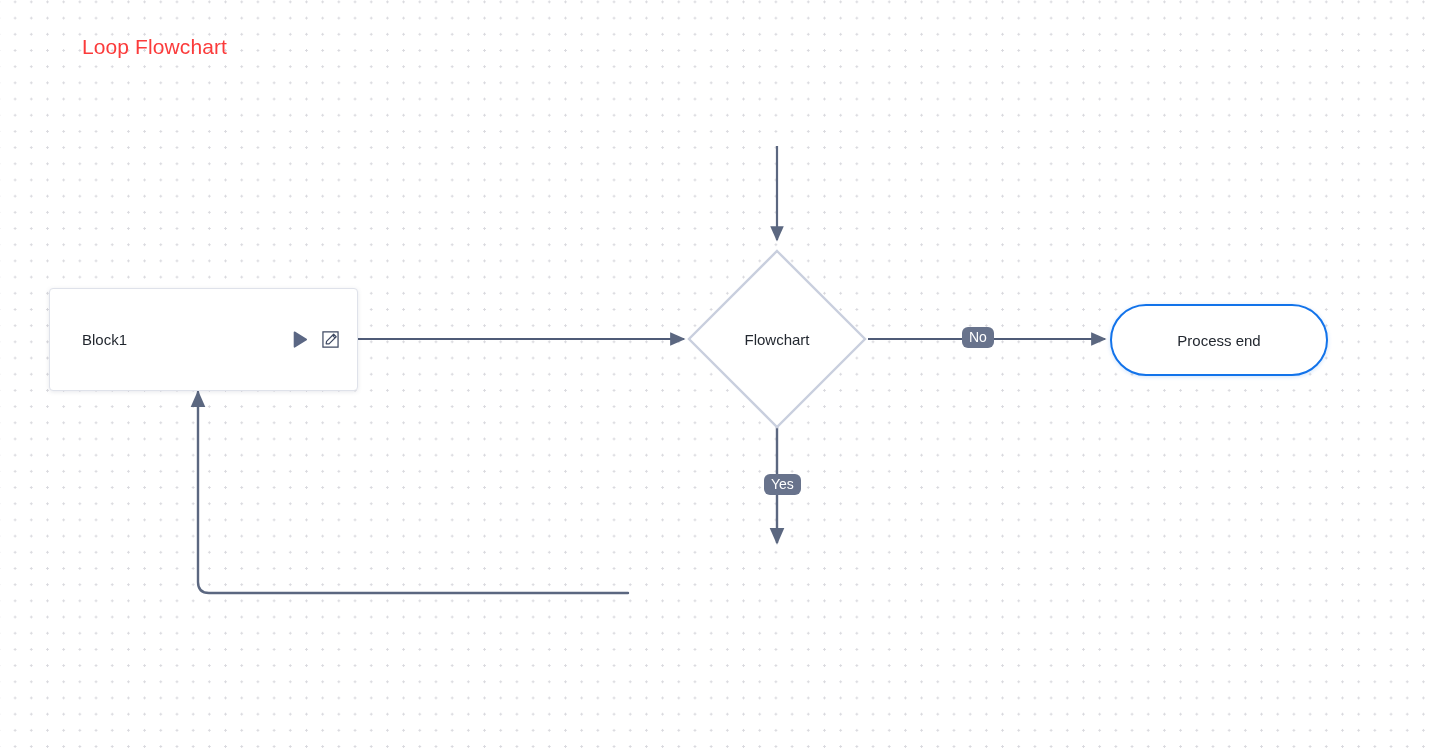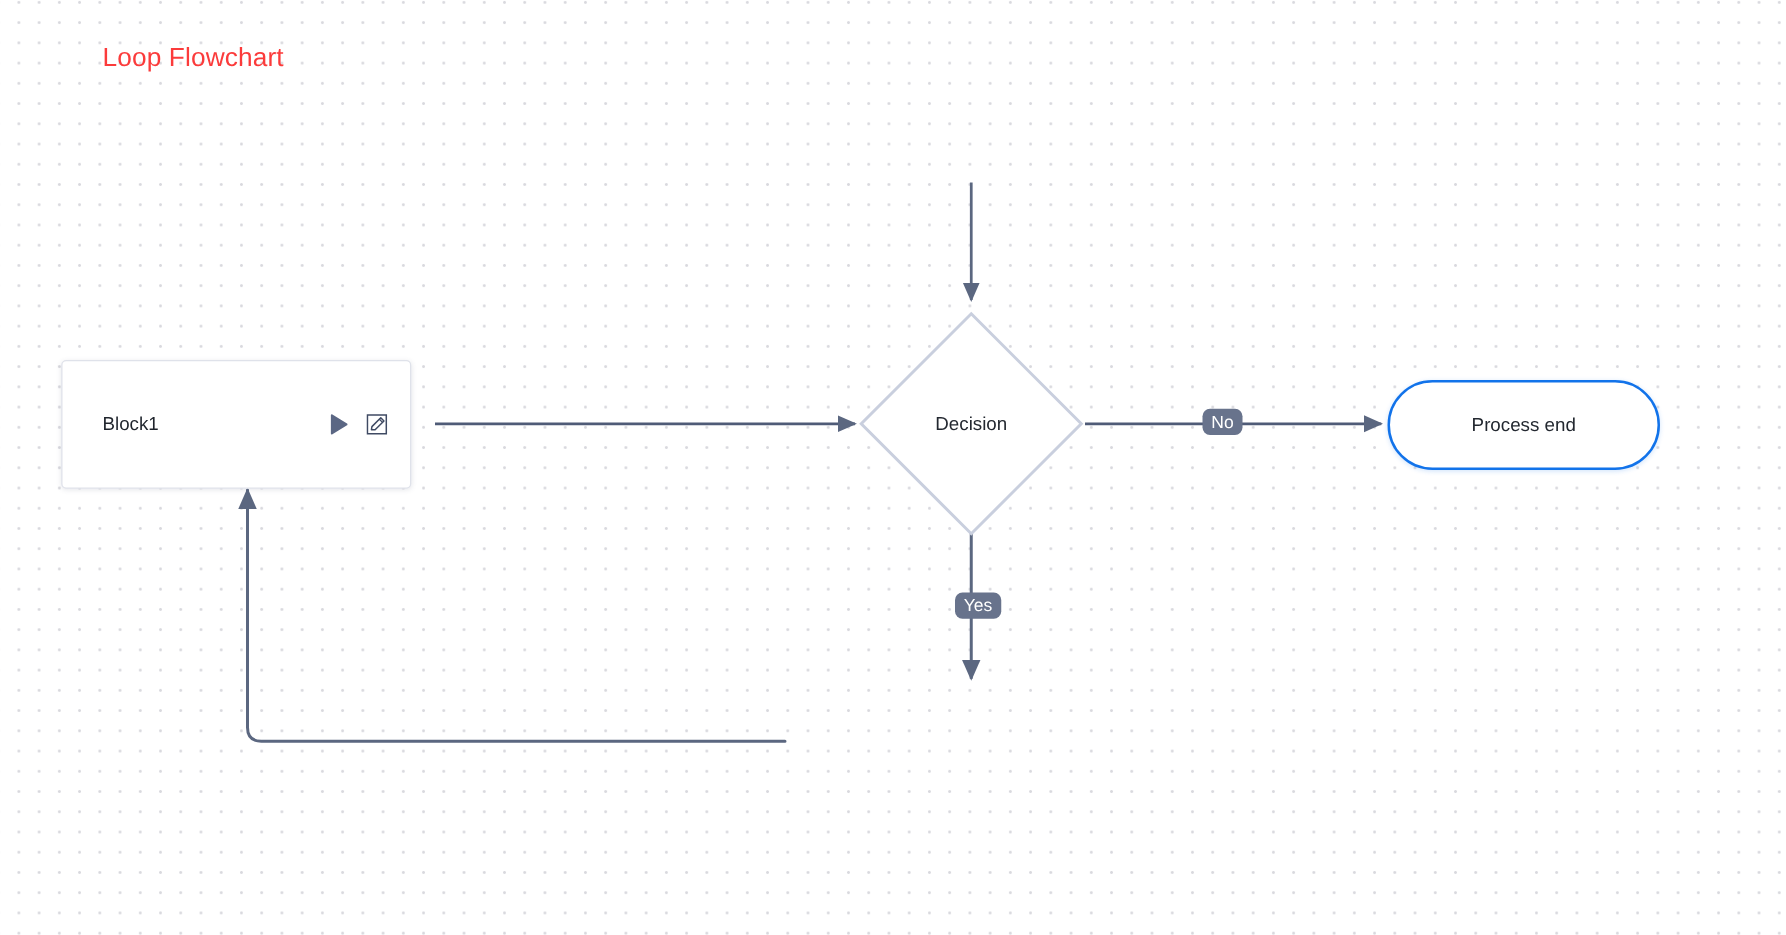--- a/index.html
+++ b/index.html
@@ -159,24 +159,24 @@
 
   <div class="edge-label" style="left:962px; top:327px;">No</div>
 
   <div class="edge-label" style="left:764px; top:474px;">Yes</div>
 
 
   <div class="node-decision" style="left:686px; top:248px; width:182px; height:182px;">
     <svg class="diamond-shape" viewBox="0 0 182 182" xmlns="http://www.w3.org/2000/svg">
       <polygon points="91,3 179,91 91,179 3,91" fill="#ffffff" stroke="#c9cfde" stroke-width="2.4"></polygon>
     </svg>
-    <span class="node-label">Decision</span>
+    <span class="node-label">Flowchart</span>
   </div>
 
-  <div class="node node-block" style="left:49px; top:288px; width:280px; height:103px;">
+  <div class="node node-block" style="left:49px; top:288px; width:309px; height:103px;">
     <span class="node-label">Block1</span>
     <span class="node-actions">
       <span class="icon-btn">
         <svg width="15" height="17" viewBox="0 0 15 17" xmlns="http://www.w3.org/2000/svg">
           <path d="M1.5 1.2 L13.2 8.5 L1.5 15.8 Z" fill="#5b6784" stroke="#5b6784" stroke-width="1.6" stroke-linejoin="round"></path>
         </svg>
       </span>
       <span class="icon-btn">
         <svg width="17" height="17" viewBox="0 0 18 18" xmlns="http://www.w3.org/2000/svg">
           <path d="M1 1 H17 V17 H1 Z" fill="none" stroke="#3f4a63" stroke-width="1.3"></path>

